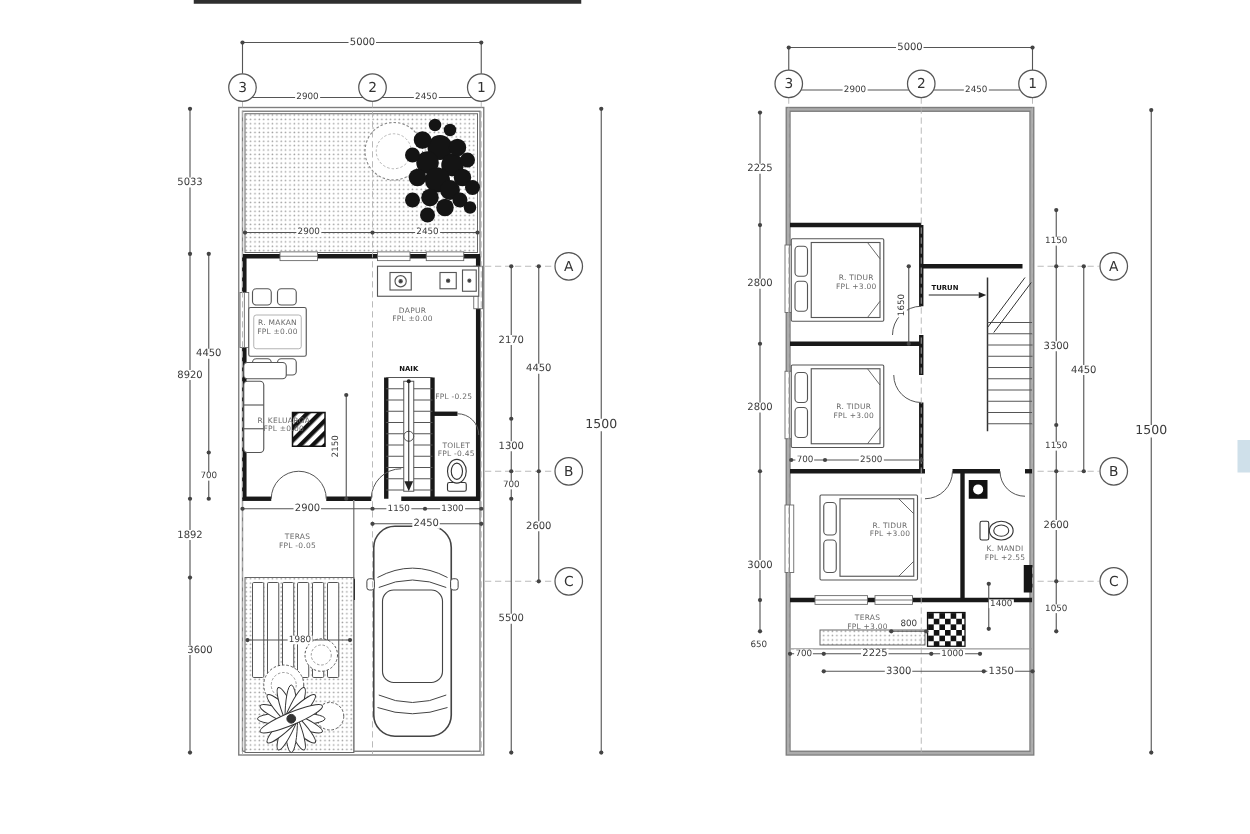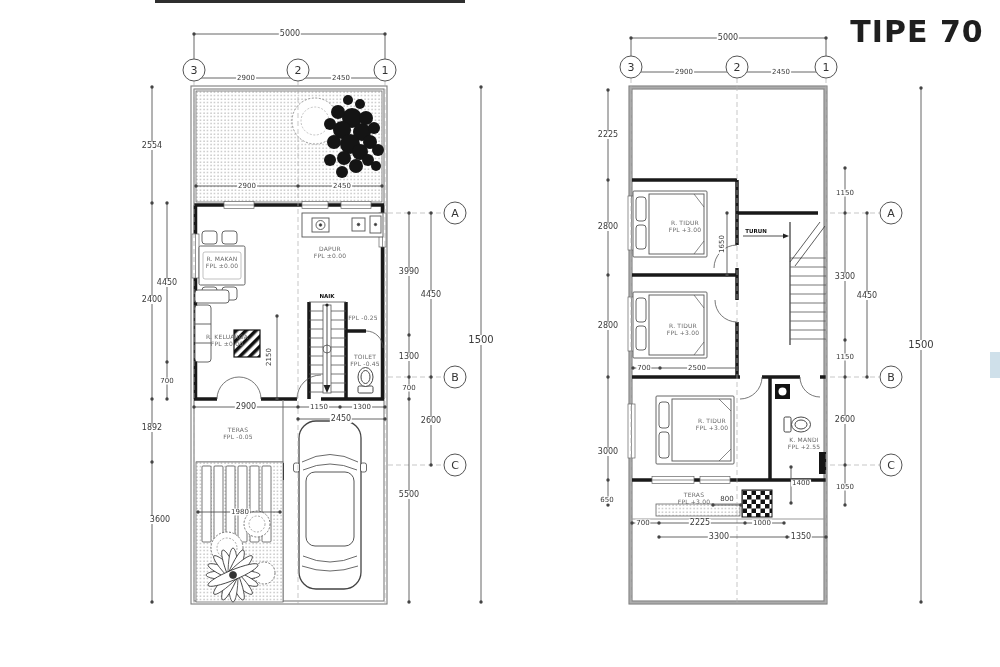--- a/index.html
+++ b/index.html
@@ -445,41 +445,40 @@
         <circle cx="826" cy="67" r="11"></circle>
     <circle cx="891" cy="213" r="11"></circle>
         <circle cx="891" cy="377" r="11"></circle>
         <circle cx="891" cy="465" r="11"></circle>
   </g>
 </svg>
 
 <div class="topbar"></div>
 <div class="bluebit"></div>
 
-<span class="ttl" style="left:917px;top:31px">TIPE 70</span>
 
 <span class="gb" style="left:194px;top:70px">3</span>
 <span class="gb" style="left:298px;top:70px">2</span>
 <span class="gb" style="left:385px;top:70px">1</span>
 <span class="gb" style="left:455px;top:213px">A</span>
 <span class="gb" style="left:455px;top:377px">B</span>
 <span class="gb" style="left:455px;top:465px">C</span>
 
 <span class="lb" style="left:290px;top:34px">5000</span>
 <span class="lb sm" style="left:246px;top:78px">2900</span>
 <span class="lb sm" style="left:341px;top:78px">2450</span>
 
-<span class="lb" style="left:152px;top:146px">2554</span>
-<span class="lb" style="left:152px;top:300px">2400</span>
+<span class="lb" style="left:152px;top:146px">5033</span>
+<span class="lb" style="left:152px;top:300px">8920</span>
 <span class="lb" style="left:167px;top:283px">4450</span>
 <span class="lb sm" style="left:167px;top:381px">700</span>
 <span class="lb" style="left:152px;top:428px">1892</span>
 <span class="lb" style="left:160px;top:520px">3600</span>
 
-<span class="lb" style="left:409px;top:272px">3990</span>
+<span class="lb" style="left:409px;top:272px">2170</span>
 <span class="lb" style="left:431px;top:295px">4450</span>
 <span class="lb" style="left:409px;top:357px">1300</span>
 <span class="lb sm" style="left:409px;top:388px">700</span>
 <span class="lb" style="left:431px;top:421px">2600</span>
 <span class="lb" style="left:409px;top:495px">5500</span>
 <span class="lb" style="left:481px;top:340px;font-size:10px">1500</span>
 
 <span class="lb" style="left:246px;top:407px">2900</span>
 <span class="lb sm" style="left:319px;top:407px">1150</span>
 <span class="lb sm" style="left:362px;top:407px">1300</span>
@@ -511,21 +510,21 @@
 <span class="gb" style="left:891px;top:465px">C</span>
 
 <span class="lb" style="left:728px;top:38px">5000</span>
 <span class="lb sm" style="left:684px;top:72px">2900</span>
 <span class="lb sm" style="left:781px;top:72px">2450</span>
 
 <span class="lb" style="left:608px;top:135px">2225</span>
 <span class="lb" style="left:608px;top:227px">2800</span>
 <span class="lb" style="left:608px;top:326px">2800</span>
 <span class="lb" style="left:608px;top:452px">3000</span>
-<span class="lb sm" style="left:607px;top:500px">650</span>
+<span class="lb sm" style="left:607px;top:516px">650</span>
 
 <span class="lb sm" style="left:845px;top:193px">1150</span>
 <span class="lb" style="left:845px;top:277px">3300</span>
 <span class="lb" style="left:867px;top:296px">4450</span>
 <span class="lb sm" style="left:845px;top:357px">1150</span>
 <span class="lb" style="left:845px;top:420px">2600</span>
 <span class="lb sm" style="left:845px;top:487px">1050</span>
 <span class="lb" style="left:921px;top:345px;font-size:10px">1500</span>
 
 <span class="lb sm" style="left:643px;top:523px">700</span>

